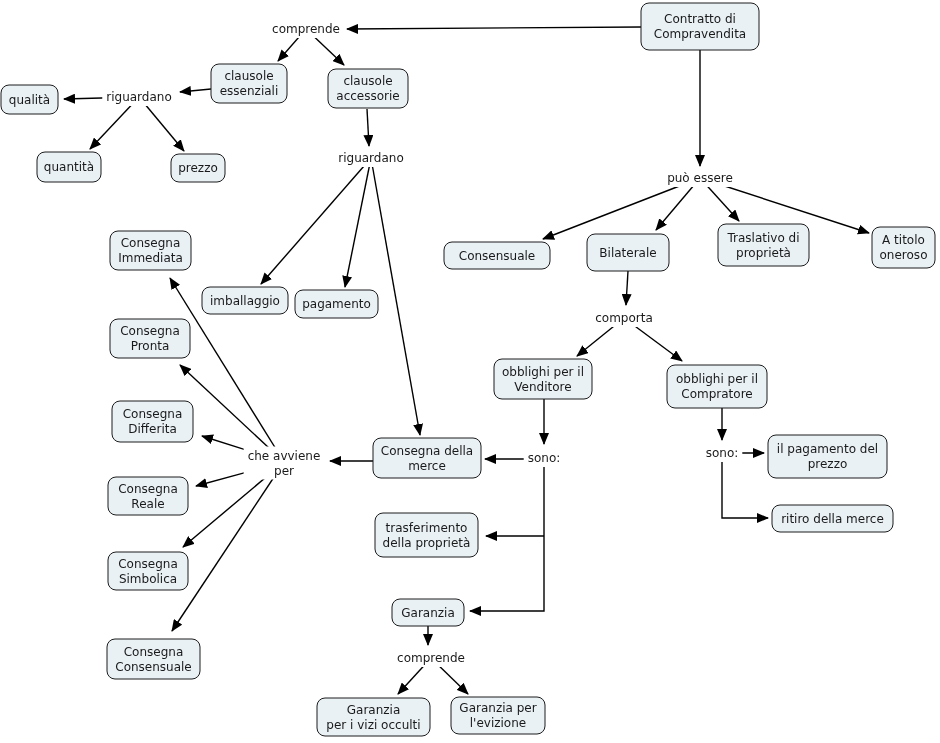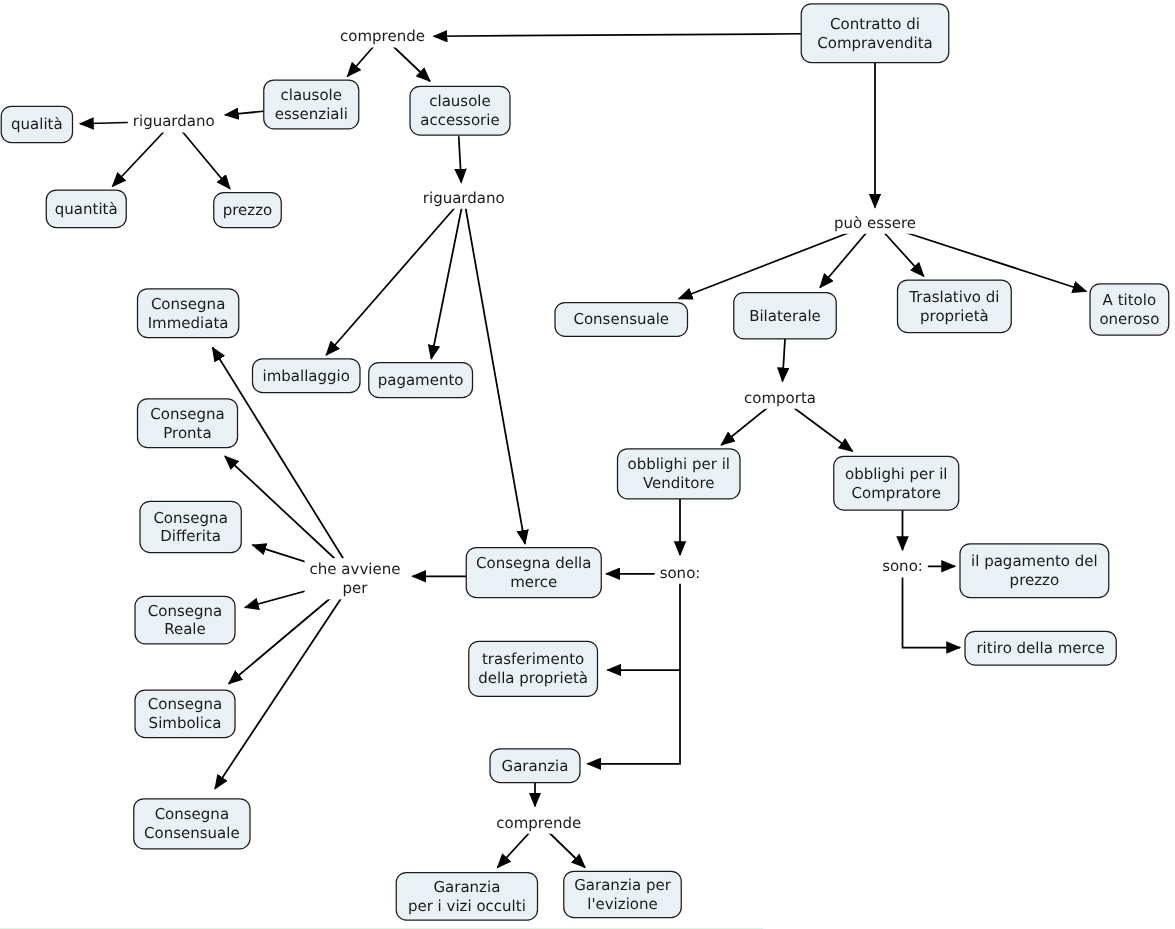--- a/index.html
+++ b/index.html
@@ -5,21 +5,21 @@
   html, body {
     margin: 0;
     padding: 0;
     background: #ffffff;
     font-family: "DejaVu Sans", "Liberation Sans", sans-serif;
   }
   .stage {
     position: relative;
     width: 940px;
     height: 743px;
-    background: #86efac;
+    background: #b91c1c;
     overflow: hidden;
   }
   svg text {
     font-family: "DejaVu Sans", "Liberation Sans", sans-serif;
     font-size: 12px;
   }
 </style>
 </head>
 <body>
 

